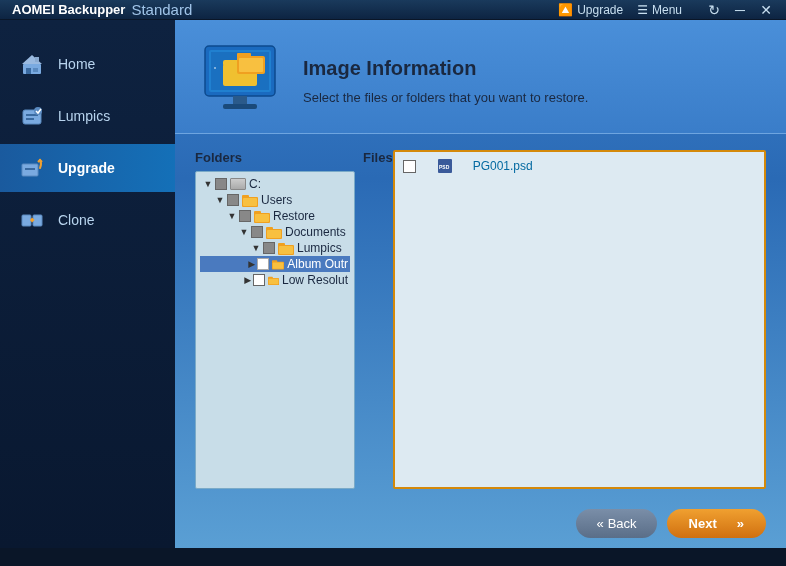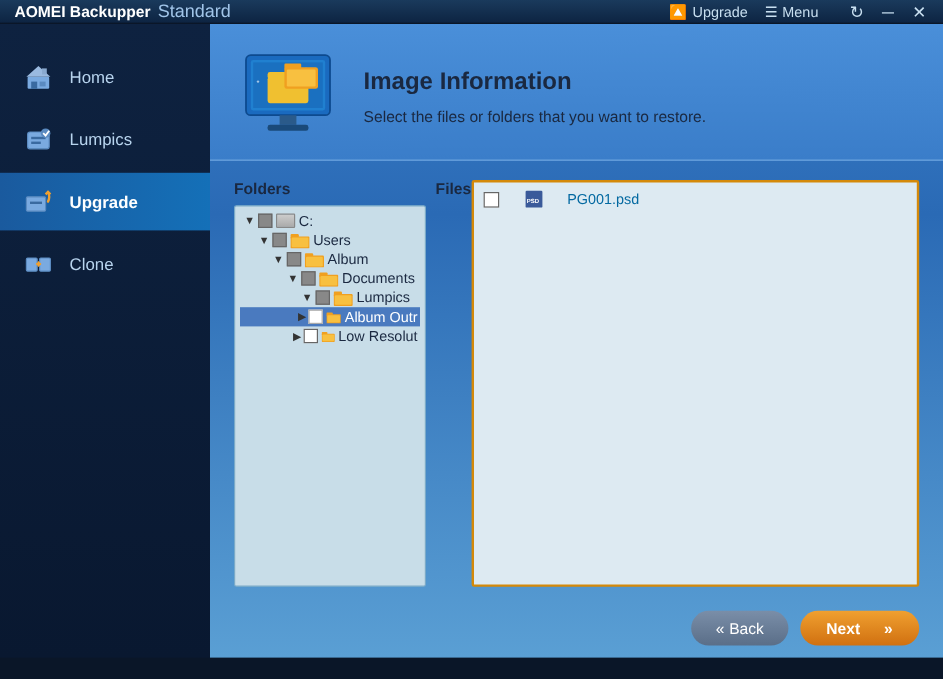--- a/index.html
+++ b/index.html
@@ -419,21 +419,21 @@
 
             <div class="tree-item">
               <span class="indent" style="width:24px"></span>
               <span class="tree-toggle">▼</span>
               <span class="tree-checkbox partial"></span>
               <svg width="16" height="13" viewBox="0 0 16 13" style="margin-right:3px;vertical-align:middle;">
                 <rect x="0" y="3" width="16" height="10" rx="1" fill="#f0a020"></rect>
                 <rect x="0" y="1" width="7" height="4" rx="1" fill="#f0a020"></rect>
                 <rect x="1" y="4" width="14" height="8" rx="1" fill="#f8c040"></rect>
               </svg>
-              <span>Album</span>
+              <span>Restore</span>
             </div>
 
             <div class="tree-item">
               <span class="indent" style="width:36px"></span>
               <span class="tree-toggle">▼</span>
               <span class="tree-checkbox partial"></span>
               <svg width="16" height="13" viewBox="0 0 16 13" style="margin-right:3px;vertical-align:middle;">
                 <rect x="0" y="3" width="16" height="10" rx="1" fill="#f0a020"></rect>
                 <rect x="0" y="1" width="7" height="4" rx="1" fill="#f0a020"></rect>
                 <rect x="1" y="4" width="14" height="8" rx="1" fill="#f8c040"></rect>

